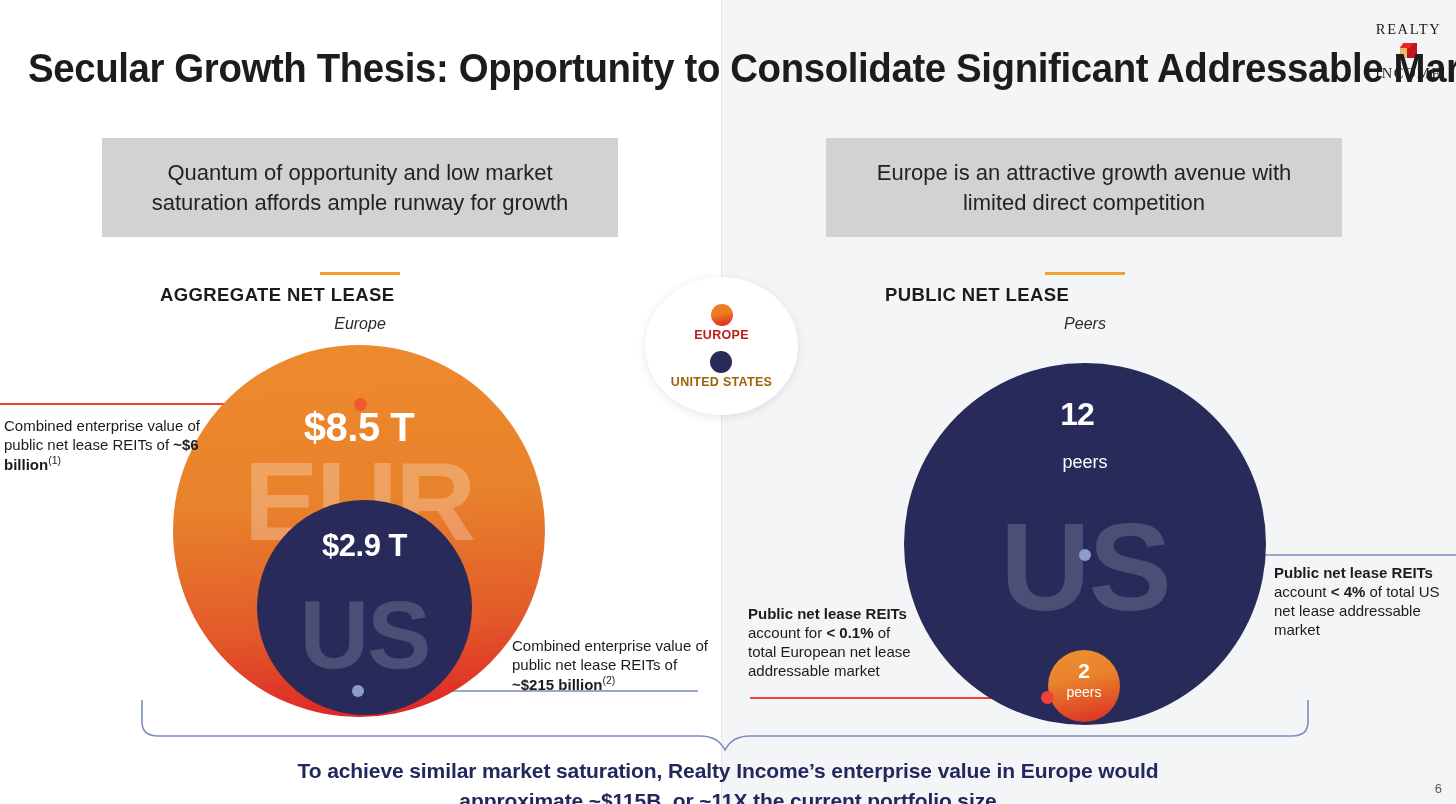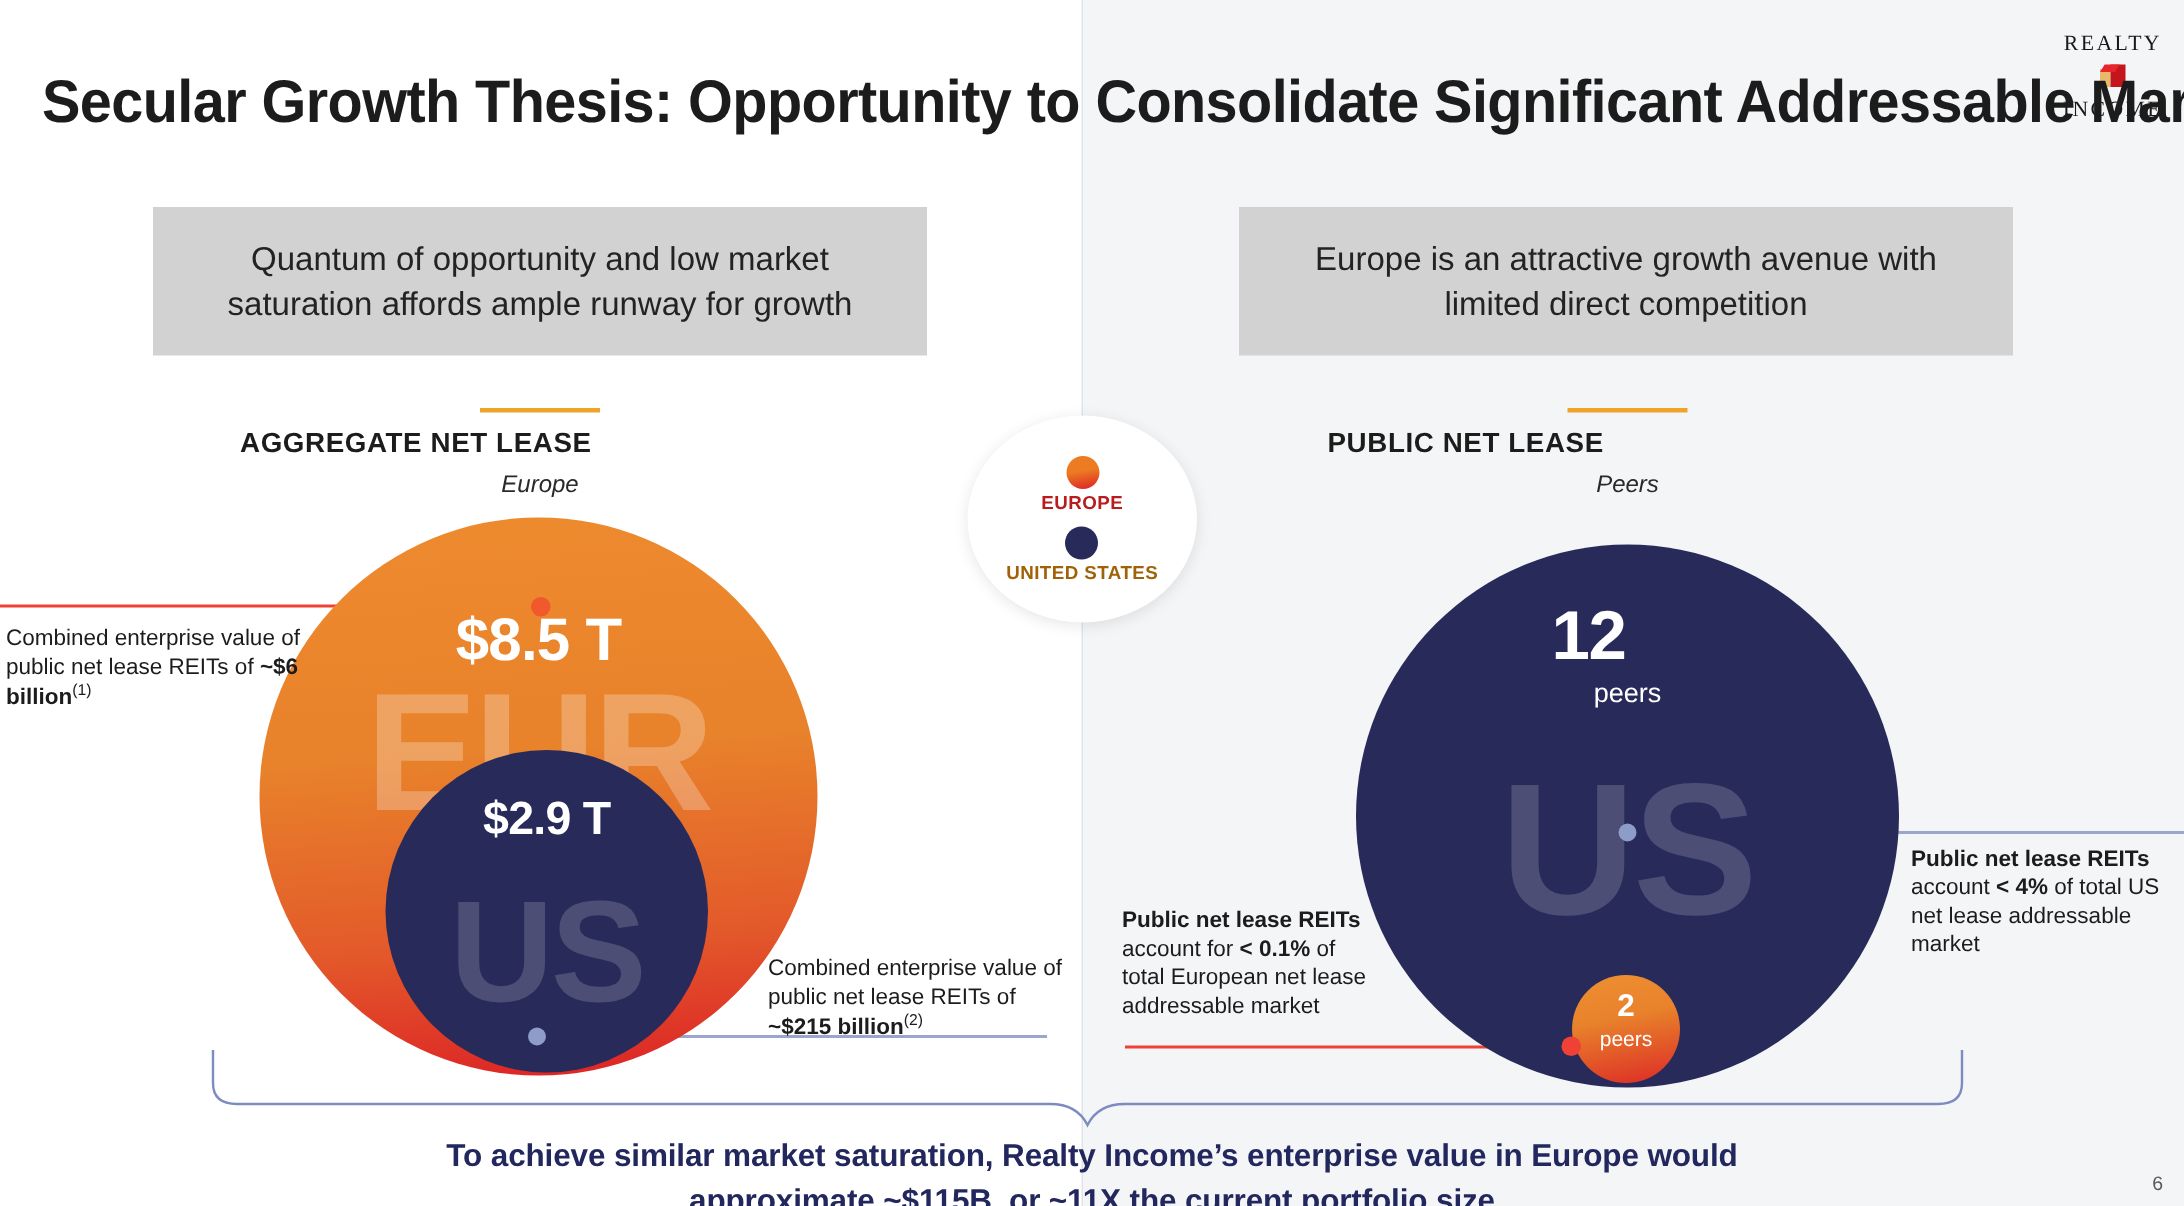--- a/index.html
+++ b/index.html
@@ -114,21 +114,21 @@
             color:rgba(255,255,255,0.17); }
   #wm-us-r { left:904px; top:495px; width:362px; font-size:125px;
             color:rgba(255,255,255,0.17); }
 
   .circ-val {
     position:absolute; color:#fff; font-weight:bold; text-align:center;
     font-family:"Liberation Sans Narrow","Liberation Sans", sans-serif;
   }
   #val-85  { left:173px; top:405px; width:372px; font-size:40px; letter-spacing:-0.5px; }
   #val-54  { left:257px; top:528px; width:215px; font-size:31px; letter-spacing:-0.5px; }
-  #val-12  { left:878px; top:396px; width:362px; font-size:46px; letter-spacing:-1px; }
+  #val-12  { left:896px; top:396px; width:362px; font-size:32px; letter-spacing:-1px; }
   #val-2   { left:1048px; top:659px; width:72px; font-size:21px; }
   .circ-sub {
     position:absolute; color:#ffffff; text-align:center;
     font-family:"Liberation Sans", sans-serif;
   }
   #sub-12 { left:904px; top:452px; width:362px; font-size:18px; }
   #sub-2  { left:1048px; top:684px; width:72px; font-size:14px; }
 
   
   .anno { position:absolute; font-size:15px; line-height:1.27; color:#1c1c1c; }

